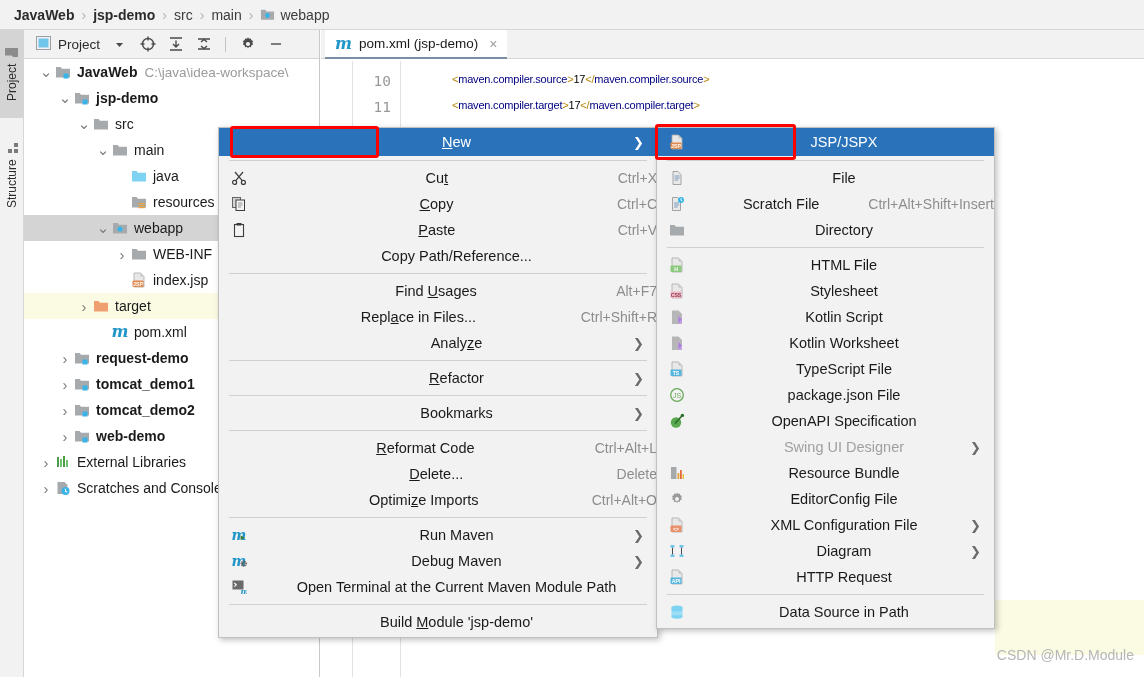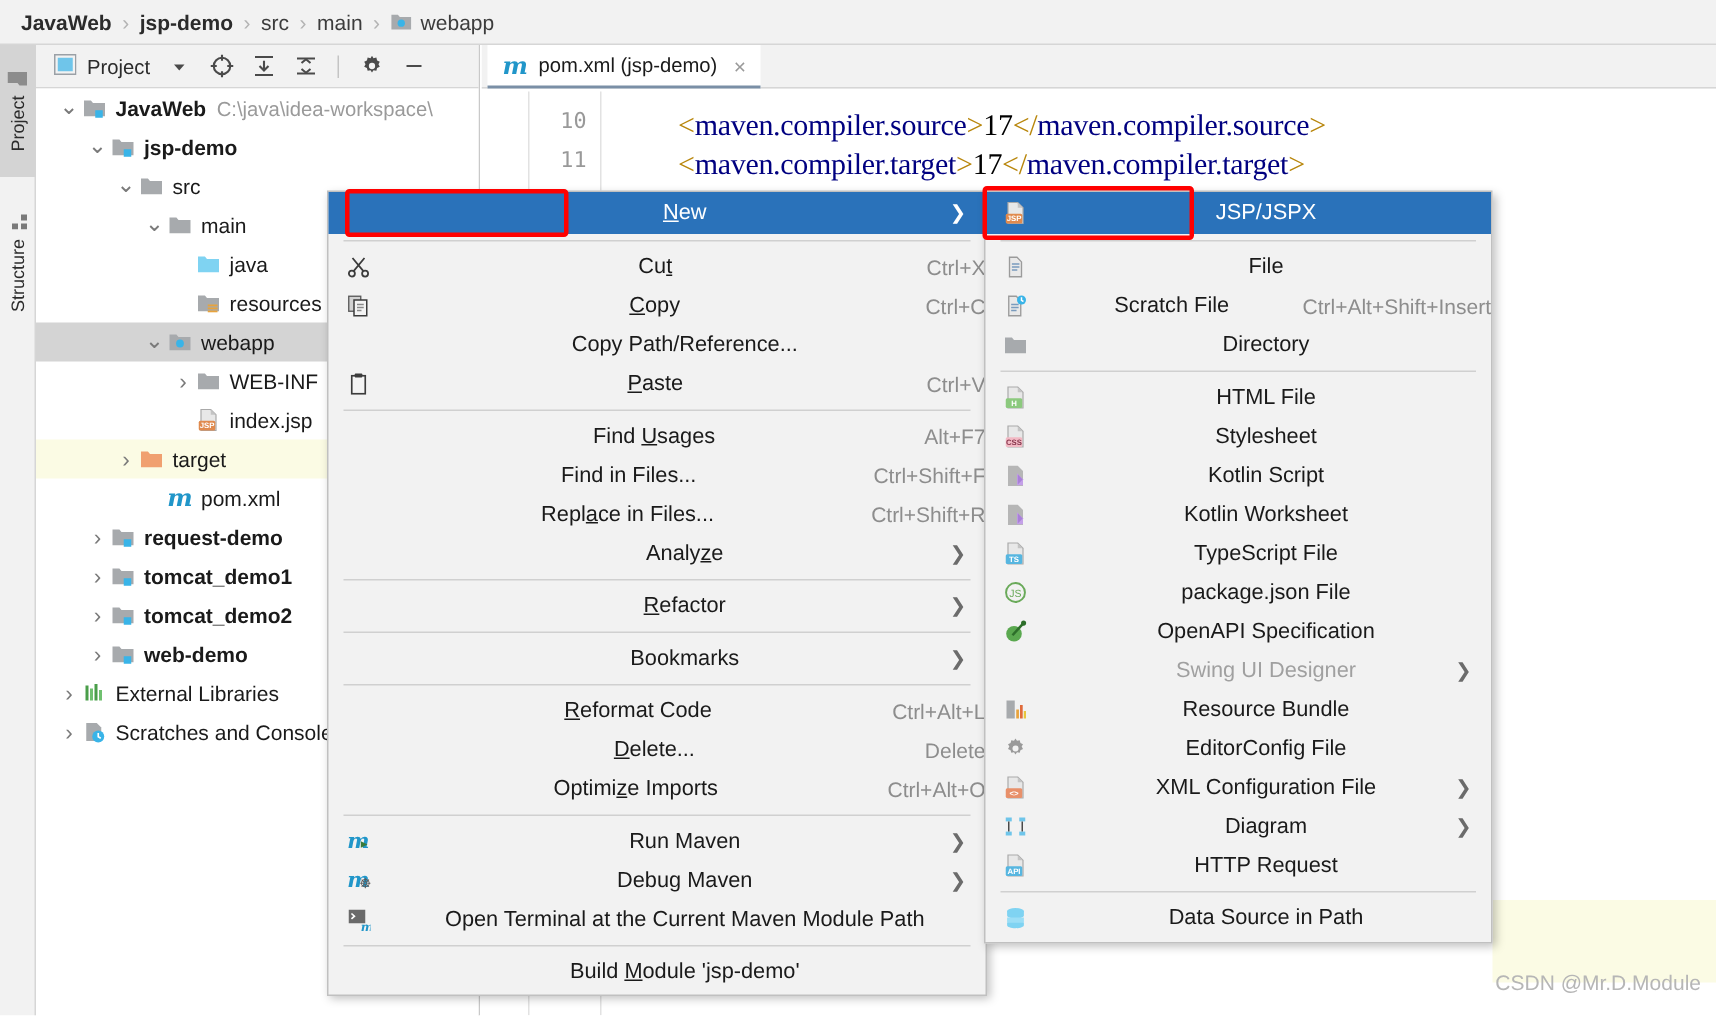--- a/index.html
+++ b/index.html
@@ -86,22 +86,22 @@
     position:absolute;left:0;top:31px;width:80px;height:616px;background:#ffffff;
     border-right:1px solid #e2e2e2;box-sizing:border-box;
   }
   .lineno{
     position:absolute;right:9px;font-family:"DejaVu Sans Mono","Liberation Mono",monospace;
     font-size:14.5px;color:#999999;
   }
   #codearea{position:absolute;left:81px;top:31px;width:742px;height:616px;overflow:hidden;}
   .codeline{
     position:absolute;left:0;white-space:pre;
-    font-family:Liberation Serif, serif;
-    font-size:20px;letter-spacing:-0.2px;
+    font-family:Liberation Sans, sans-serif;
+    font-size:11px;letter-spacing:-0.2px;
   }
   .k-tag{color:#000080;}
   .k-br{color:#b8860b;}
   .k-num{color:#000000;}
   #fold-line{position:absolute;left:31px;top:31px;width:1px;height:616px;background:#e2e2e2;}
 
   
   #ctxmenu{
     position:absolute;left:218px;top:127px;width:440px;
     background:#f2f2f2;border:1px solid #c0c0c0;box-sizing:border-box;
@@ -459,43 +459,38 @@
         <svg width="16" height="16" viewBox="0 0 16 16">
           <rect x="1.5" y="1.5" width="8" height="10" fill="#d2d2d2" stroke="#5a5a5a" stroke-width="0.9"></rect>
           <rect x="5" y="4" width="8.5" height="10.5" fill="#f4f4f4" stroke="#3c3c3c" stroke-width="1"></rect>
           <path d="M7 7h4.5M7 9h4.5M7 11h3" stroke="#8a8a8a" stroke-width="0.9"></path>
         </svg>
       </span>
       <span class="mlabel"><span class="u">C</span>opy</span>
       <span class="mkey">Ctrl+C</span>
     </div>
     <div class="mi">
-      <span class="micon"></span>
-      <span class="mlabel">Copy Path/Reference...</span>
-    </div>
-    <div class="mi">
       <span class="micon">
         <svg width="16" height="16" viewBox="0 0 16 16">
           <rect x="3.5" y="2.5" width="9" height="12" fill="#f4f4f4" stroke="#3c3c3c" stroke-width="1.1"></rect>
           <rect x="5.5" y="1" width="5" height="2.6" rx="0.5" fill="#3c3c3c"></rect>
         </svg>
       </span>
       <span class="mlabel"><span class="u">P</span>aste</span>
       <span class="mkey">Ctrl+V</span>
     </div>
+    <div class="mi">
+      <span class="micon"></span>
+      <span class="mlabel">Copy Path/Reference...</span>
+    </div>
     <div class="msep"></div>
     <div class="mi">
       <span class="micon"></span>
       <span class="mlabel">Find <span class="u">U</span>sages</span>
       <span class="mkey">Alt+F7</span>
-    </div>
-    <div class="mi">
-      <span class="micon"></span>
-      <span class="mlabel">Find in Files...</span>
-      <span class="mkey">Ctrl+Shift+F</span>
     </div>
     <div class="mi">
       <span class="micon"></span>
       <span class="mlabel">Repl<span class="u">a</span>ce in Files...</span>
       <span class="mkey">Ctrl+Shift+R</span>
     </div>
     <div class="mi">
       <span class="micon"></span>
       <span class="mlabel">Analy<span class="u">z</span>e</span>
       <span class="marrow">❯</span>

